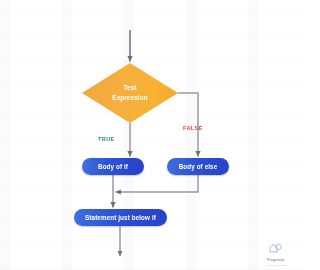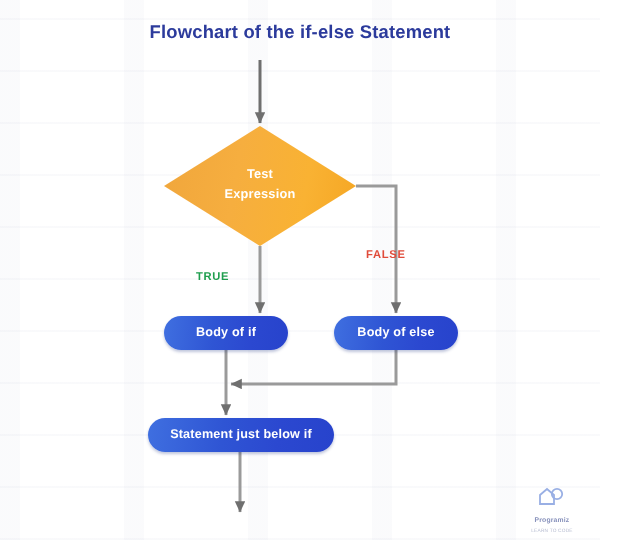--- a/index.html
+++ b/index.html
@@ -159,21 +159,20 @@
     white-space: nowrap;
   }
 </style>
 </head>
 <body>
 
 <div id="canvas">
 
   <div id="bg-watermark"></div>
 
-  <div id="title">Flowchart of the if-else Statement</div>
 
   <svg id="wires" width="300" height="270">
     <defs>
       <marker id="arrow" markerWidth="7" markerHeight="7" refX="5.4" refY="2.6" orient="auto" markerUnits="userSpaceOnUse">
         <path d="M0,0 L5.6,2.6 L0,5.2 z" fill="#6f6f6f"></path>
       </marker>
       <marker id="arrow-left" markerWidth="7" markerHeight="7" refX="5.4" refY="2.6" orient="auto" markerUnits="userSpaceOnUse">
         <path d="M0,0 L5.6,2.6 L0,5.2 z" fill="#6f6f6f"></path>
       </marker>
     </defs>

